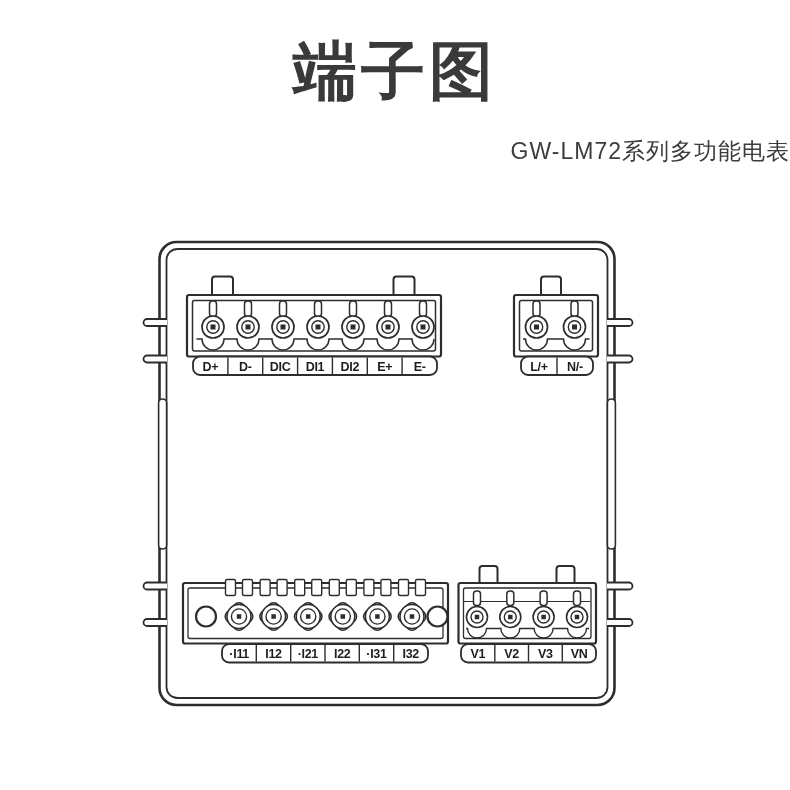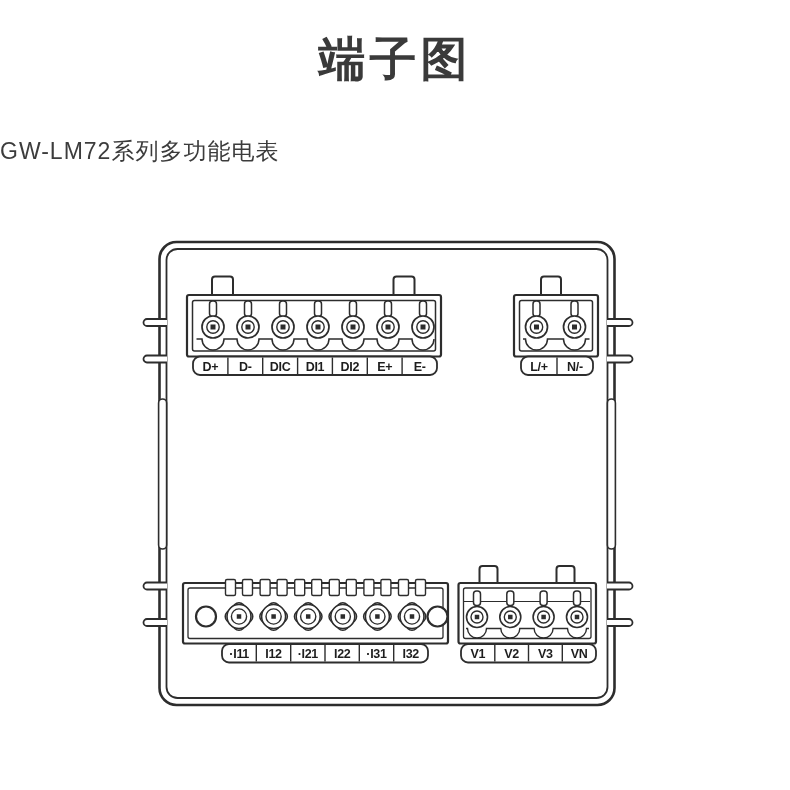--- a/index.html
+++ b/index.html
@@ -1,20 +1,20 @@
 <!DOCTYPE html>
 <html><head>
 <meta charset="utf-8">
 <style>
   html,body{margin:0;padding:0;background:#ffffff;width:790px;height:790px;overflow:hidden;
     font-family:"Liberation Sans","DejaVu Sans",sans-serif;}
   .stage{position:relative;width:790px;height:790px;background:#fff;}
   .title{position:absolute;top:28px;left:0;width:790px;text-align:center;
-    font-size:47px;font-weight:bold;color:#3a3a3a;letter-spacing:4px;}
-  .subtitle{position:absolute;top:136px;left:0;width:790px;text-align:left;
+    font-size:64px;font-weight:bold;color:#3a3a3a;letter-spacing:4px;}
+  .subtitle{position:absolute;top:136px;left:0;width:790px;text-align:right;
     font-size:23px;font-weight:500;color:#3c3c3c;letter-spacing:1px;}
   .model{position:absolute;top:710px;left:0;width:790px;text-align:center;
     font-size:37px;font-weight:bold;color:#30333a;letter-spacing:1px;}
   svg{position:absolute;top:0;left:0;}
   .ln{stroke:#2d2d2d;fill:none;}
   .fw{stroke:#2d2d2d;fill:#ffffff;}
   .sq{fill:#2d2d2d;stroke:none;}
   text.tl{font-family:"Liberation Sans","DejaVu Sans",sans-serif;font-size:12.5px;
     font-weight:bold;fill:#1d1d1d;text-anchor:middle;letter-spacing:-0.3px;}
 </style>

